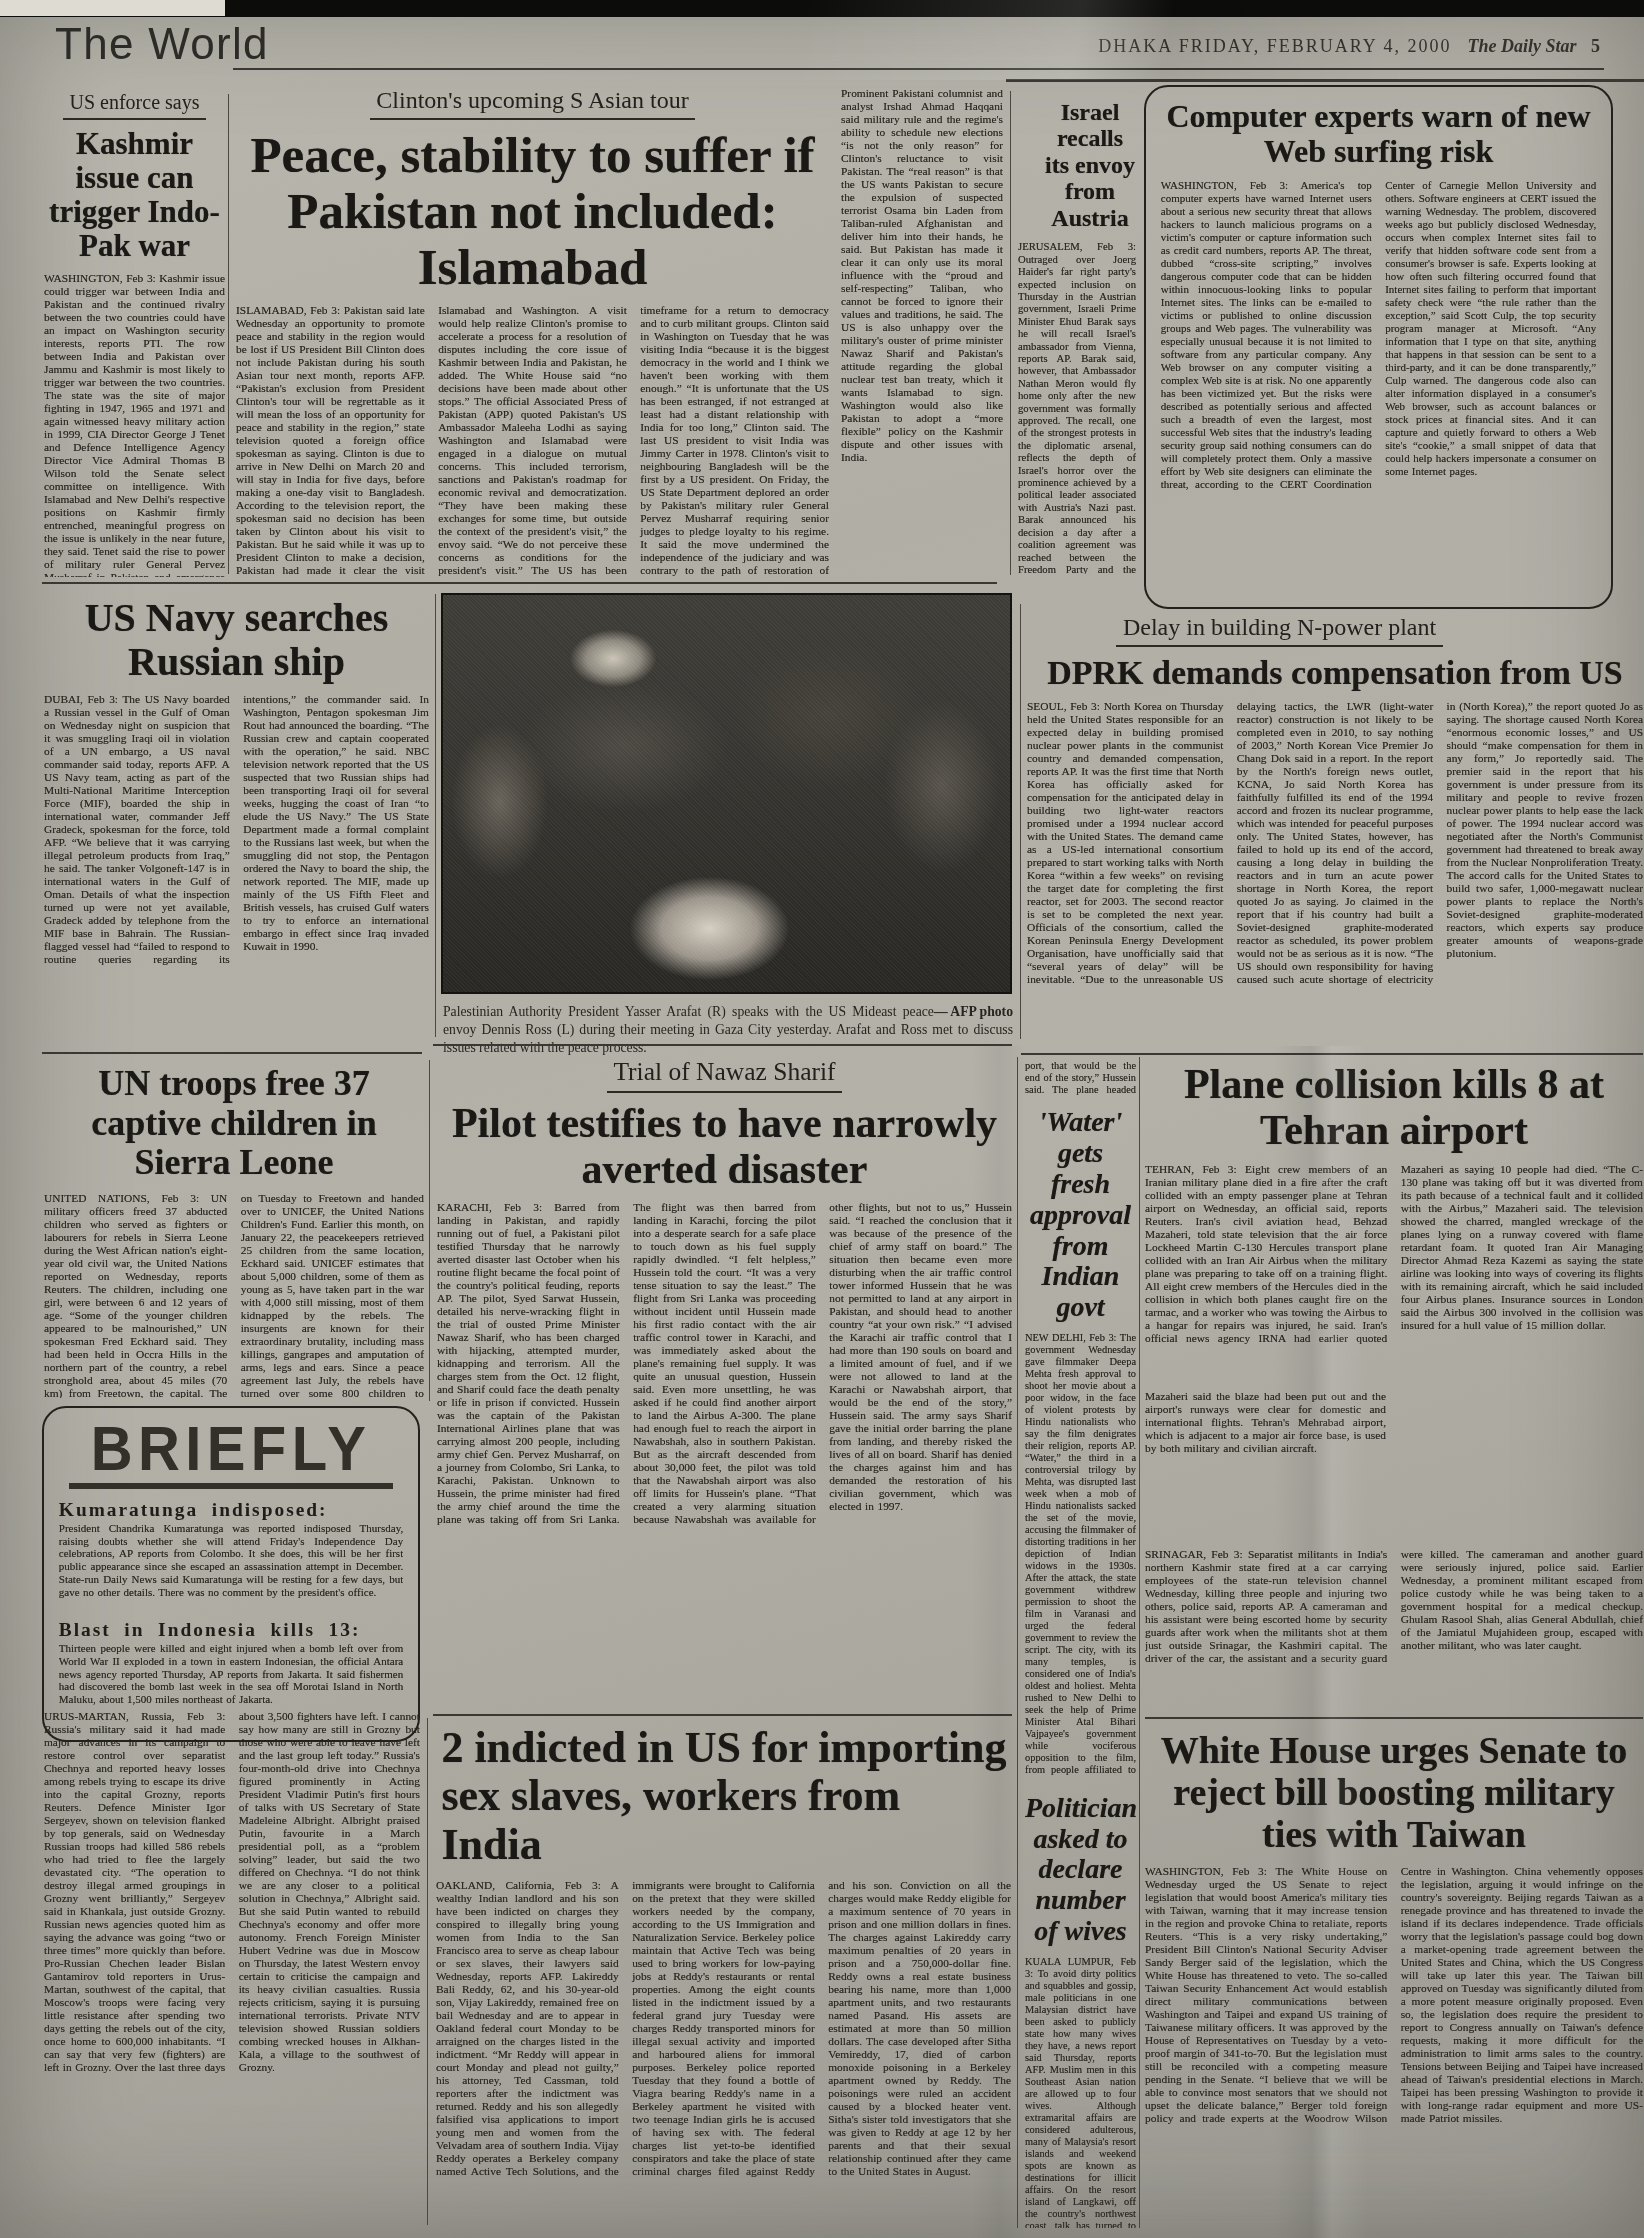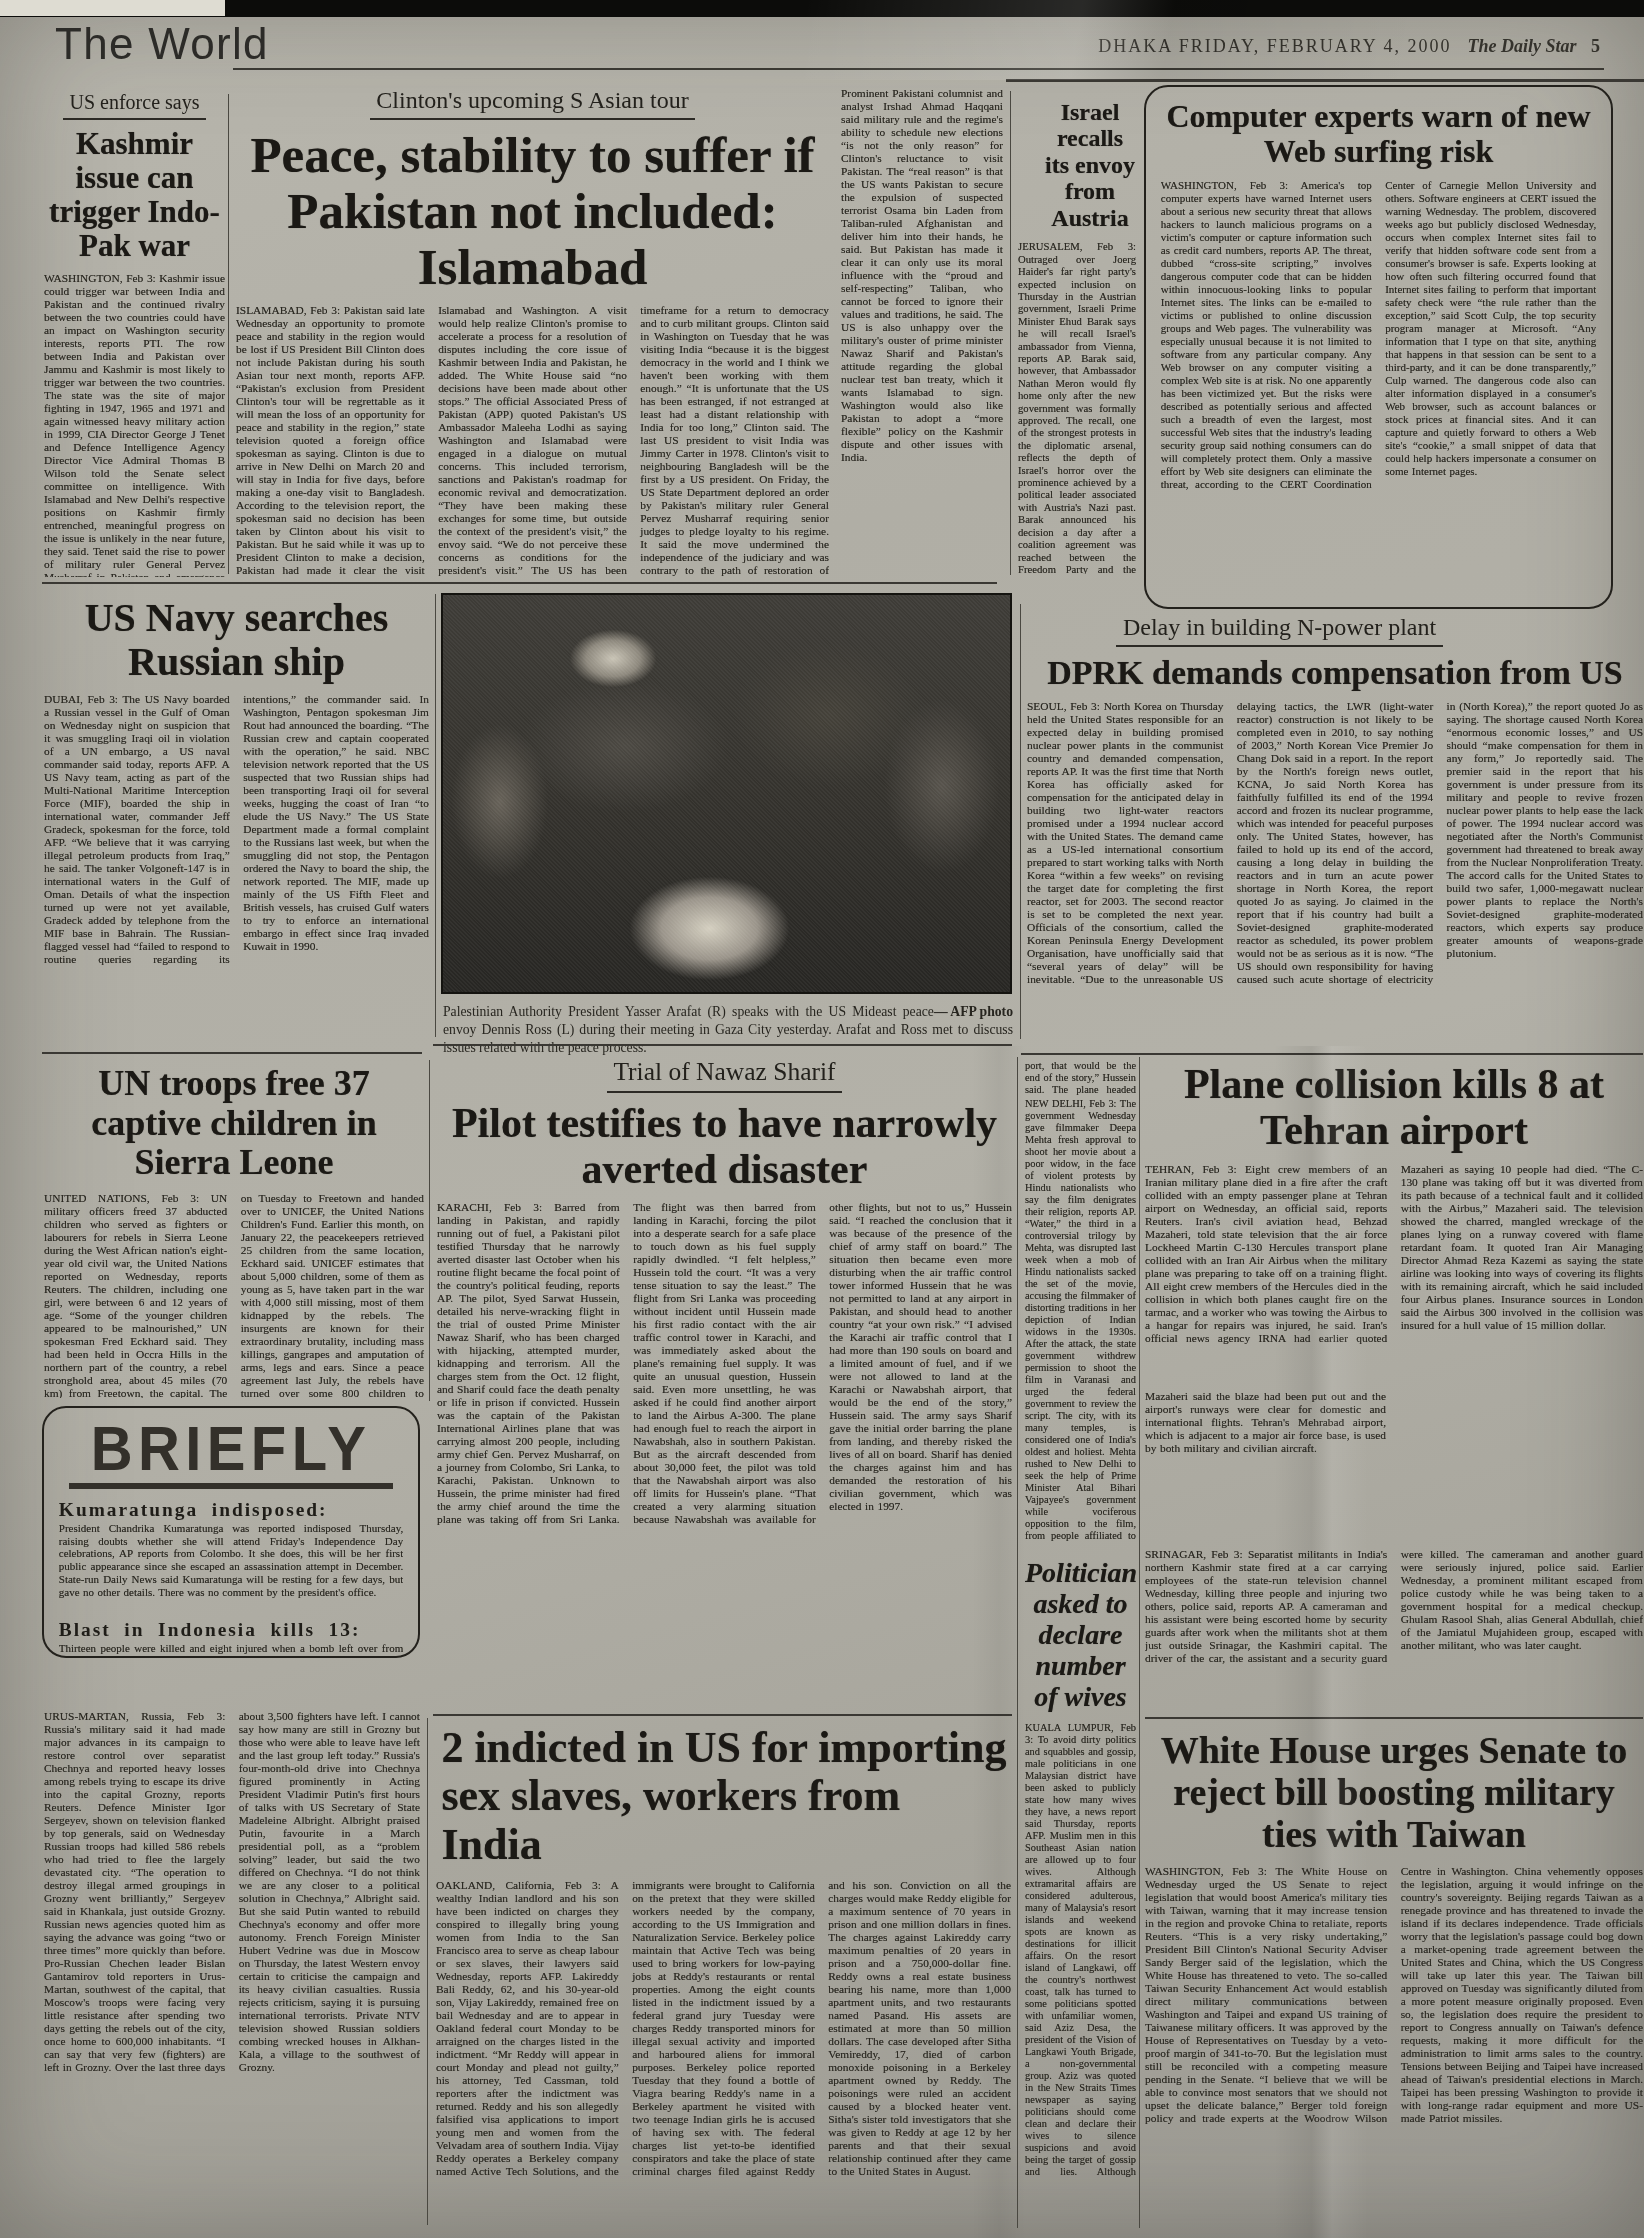--- a/index.html
+++ b/index.html
@@ -159,41 +159,42 @@
   <div class="article" style="left:437px;top:1057px;width:575px;height:655px;">
     <div class="kicker" style="font-size:25.5px;"><span>Trial of Nawaz Sharif</span></div>
     <div class="hl" style="font-size:42px;">Pilot testifies to have narrowly averted disaster</div>
     <div class="body cols3" style="height:463px;">KARACHI, Feb 3: Barred from landing in Pakistan, and rapidly running out of fuel, a Pakistani pilot testified Thursday that he narrowly averted disaster last October when his routine flight became the focal point of the country's political feuding, reports AP. The pilot, Syed Sarwat Hussein, detailed his nerve-wracking flight in the trial of ousted Prime Minister Nawaz Sharif, who has been charged with hijacking, attempted murder, kidnapping and terrorism. All the charges stem from the Oct. 12 flight, and Sharif could face the death penalty or life in prison if convicted. Hussein was the captain of the Pakistan International Airlines plane that was carrying almost 200 people, including army chief Gen. Pervez Musharraf, on a journey from Colombo, Sri Lanka, to Karachi, Pakistan. Unknown to Hussein, the prime minister had fired the army chief around the time the plane was taking off from Sri Lanka. The flight was then barred from landing in Karachi, forcing the pilot into a desperate search for a safe place to touch down as his fuel supply rapidly dwindled. “I felt helpless,” Hussein told the court. “It was a very tense situation to say the least.” The flight from Sri Lanka was proceeding without incident until Hussein made his first radio contact with the air traffic control tower in Karachi, and was immediately asked about the plane's remaining fuel supply. It was quite an unusual question, Hussein said. Even more unsettling, he was asked if he could find another airport to land the Airbus A-300. The plane had enough fuel to reach the airport in Nawabshah, also in southern Pakistan. But as the aircraft descended from about 30,000 feet, the pilot was told that the Nawabshah airport was also off limits for Hussein's plane. “That created a very alarming situation because Nawabshah was available for other flights, but not to us,” Hussein said. “I reached the conclusion that it was because of the presence of the chief of army staff on board.” The situation then became even more disturbing when the air traffic control tower informed Hussein that he was not permitted to land at any airport in Pakistan, and should head to another country “at your own risk.” “I advised the Karachi air traffic control that I had more than 190 souls on board and a limited amount of fuel, and if we were not allowed to land at the Karachi or Nawabshah airport, that would be the end of the story,” Hussein said. The army says Sharif gave the initial order barring the plane from landing, and thereby risked the lives of all on board. Sharif has denied the charges against him and has demanded the restoration of his civilian government, which was elected in 1997.</div>
   </div>
 
   <div class="abs vrule" style="left:1017px;top:1057px;height:1171px;"></div>
 
   <div class="article" style="left:1025px;top:1060px;width:111px;height:1168px;">
     <div class="body" style="font-size:10.4px;line-height:12px;height:38px;">port, that would be the end of the story,” Hussein said. The plane headed toward Nawabshah and landed safely.</div>
+    <div class="hl it" style="font-size:28px;margin-top:9.4px;">'Water' gets fresh approval from Indian govt</div>
     <div class="body" style="font-size:10.4px;line-height:12px;height:443px;">NEW DELHI, Feb 3: The government Wednesday gave filmmaker Deepa Mehta fresh approval to shoot her movie about a poor widow, in the face of violent protests by Hindu nationalists who say the film denigrates their religion, reports AP. “Water,” the third in a controversial trilogy by Mehta, was disrupted last week when a mob of Hindu nationalists sacked the set of the movie, accusing the filmmaker of distorting traditions in her depiction of Indian widows in the 1930s. After the attack, the state government withdrew permission to shoot the film in Varanasi and urged the federal government to review the script. The city, with its many temples, is considered one of India's oldest and holiest. Mehta rushed to New Delhi to seek the help of Prime Minister Atal Bihari Vajpayee's government while vociferous opposition to the film, from people affiliated to his party, continued in Varanasi. The city, 670 kilometers east of New Delhi, is located in Uttar Pradesh state which is ruled by Vajpayee's Bharatiya Janata Party. The approval came after a meeting with Information and Broadcasting Minister Arun Jaitley, the Press Trust of India reported. Mehta is free to resume shooting, Jaitley said after the meeting.</div>
     <div class="hl it" style="font-size:28px;margin-top:17.4px;">Politicians asked to declare number of wives</div>
     <div class="body" style="font-size:10.4px;line-height:12px;height:456px;">KUALA LUMPUR, Feb 3: To avoid dirty politics and squabbles and gossip, male politicians in one Malaysian district have been asked to publicly state how many wives they have, a news report said Thursday, reports AFP. Muslim men in this Southeast Asian nation are allowed up to four wives. Although extramarital affairs are considered adulterous, many of Malaysia's resort islands and weekend spots are known as destinations for illicit affairs. On the resort island of Langkawi, off the country's northwest coast, talk has turned to some politicians spotted with unfamiliar women, said Aziz Desa, the president of the Vision of Langkawi Youth Brigade, a non-governmental group. Aziz was quoted in the New Straits Times newspaper as saying politicians should come clean and declare their wives to silence suspicions and avoid being the target of gossip and lies. Although multiple wives are traditionally accepted in Malaysia, the private lives of public figures are not discussed by local media, though the subject is a favourite topic of gossip in coffee shops and at house parties.</div>
   </div>
 
   <div class="abs vrule" style="left:1139px;top:1057px;height:1171px;"></div>
 
   <div class="article" style="left:1145px;top:1061px;width:498px;height:326px;">
     <div class="hl" style="font-size:42px;">Plane collision kills 8 at Tehran airport</div>
     <div class="body cols2" style="height:212px;">TEHRAN, Feb 3: Eight crew members of an Iranian military plane died in a fire after the craft collided with an empty passenger plane at Tehran airport on Wednesday, an official said, reports Reuters. Iran's civil aviation head, Behzad Mazaheri, told state television that the air force Lockheed Martin C-130 Hercules transport plane collided with an Iran Air Airbus when the military plane was preparing to take off on a training flight. All eight crew members of the Hercules died in the collision in which both planes caught fire on the tarmac, and a worker who was towing the Airbus to a hangar for repairs was injured, he said. Iran's official news agency IRNA had earlier quoted Mazaheri as saying 10 people had died. “The C-130 plane was taking off but it was diverted from its path because of a technical fault and it collided with the Airbus,” Mazaheri said. The television showed the charred, mangled wreckage of the planes lying on a runway covered with flame retardant foam. It quoted Iran Air Managing Director Ahmad Reza Kazemi as saying the state airline was looking into ways of covering its flights with its remaining aircraft, which he said included four Airbus planes. Insurance sources in London said the Airbus 300 involved in the collision was insured for a hull value of 15 million dollar.</div>
   </div>
 
   <div class="article flexrow" style="left:1145px;top:1390px;width:498px;height:153px;gap:14.8px;">
     <div class="body" style="width:241px;height:153px;">Mazaheri said the blaze had been put out and the airport's runways were clear for domestic and international flights. Tehran's Mehrabad airport, which is adjacent to a major air force base, is used by both military and civilian aircraft.</div>
   </div>
 
   <div class="article" style="left:1145px;top:1548px;width:498px;height:164px;">
     <div class="body cols2" style="height:164px;">SRINAGAR, Feb 3: Separatist militants in India's northern Kashmir state fired at a car carrying employees of the state-run television channel Wednesday, killing three people and injuring two others, police said, reports AP. A cameraman and his assistant were being escorted home by security guards after work when the militants shot at them just outside Srinagar, the Kashmiri capital. The driver of the car, the assistant and a security guard were killed. The cameraman and another guard were seriously injured, police said. Earlier Wednesday, a prominent militant escaped from police custody while he was being taken to a government hospital for a medical checkup. Ghulam Rasool Shah, alias General Abdullah, chief of the Jamiatul Mujahideen group, escaped with another militant, who was later caught.</div>
   </div>
 
-  <div class="article roundbox" style="left:42px;top:1406px;width:378px;height:252px;padding:6.7px 14.8px;box-sizing:border-box;">
+  <div class="article roundbox" style="left:42px;top:1406px;width:378px;height:336px;padding:6.7px 14.8px;box-sizing:border-box;">
     <div class="briefly-title">BRIEFLY</div>
     <div class="briefly-bar"></div>
     <div class="brief-head">Kumaratunga indisposed:</div>
     <div class="body" style="font-size:11px;line-height:12.7px;height:93px;">President Chandrika Kumaratunga was reported indisposed Thursday, raising doubts whether she will attend Friday's Independence Day celebrations, AP reports from Colombo. It she does, this will be her first public appearance since she escaped an assassination attempt in December. State-run Daily News said Kumaratunga will be resting for a few days, but gave no other details. There was no comment by the president's office.</div>
     <div class="brief-head">Blast in Indonesia kills 13:</div>
     <div class="body" style="font-size:11px;line-height:12.7px;height:67px;">Thirteen people were killed and eight injured when a bomb left over from World War II exploded in a town in eastern Indonesian, the official Antara news agency reported Thursday, AP reports from Jakarta. It said fishermen had discovered the bomb last week in the sea off Morotai Island in North Maluku, about 1,500 miles northeast of Jakarta.</div>
   </div>
 
   <div class="article" style="left:44px;top:1710px;width:376px;height:515px;">
     <div class="body cols2" style="height:408px;">URUS-MARTAN, Russia, Feb 3: Russia's military said it had made major advances in its campaign to restore control over separatist Chechnya and reported heavy losses among rebels trying to escape its drive into the capital Grozny, reports Reuters. Defence Minister Igor Sergeyev, shown on television flanked by top generals, said on Wednesday Russian troops had killed 586 rebels who had tried to flee the largely devastated city. “The operation to destroy illegal armed groupings in Grozny went brilliantly,” Sergeyev said in Khankala, just outside Grozny. Russian news agencies quoted him as saying the advance was going “two or three times” more quickly than before. Pro-Russian Chechen leader Bislan Gantamirov told reporters in Urus-Martan, southwest of the capital, that Moscow's troops were facing very little resistance after spending two days getting the rebels out of the city, once home to 600,000 inhabitants. “I can say that very few (fighters) are left in Grozny. Over the last three days about 3,500 fighters have left. I cannot say how many are still in Grozny but those who were able to leave have left and the last group left today.” Russia's four-month-old drive into Chechnya figured prominently in Acting President Vladimir Putin's first hours of talks with US Secretary of State Madeleine Albright. Albright praised Putin, favourite in a March presidential poll, as a “problem solving” leader, but said the two differed on Chechnya. “I do not think we are any closer to a political solution in Chechnya,” Albright said. But she said Putin wanted to rebuild Chechnya's economy and offer more autonomy. French Foreign Minister Hubert Vedrine was due in Moscow on Thursday, the latest Western envoy certain to criticise the campaign and its heavy civilian casualties. Russia rejects criticism, saying it is pursuing international terrorists. Private NTV television showed Russian soldiers combing wrecked houses in Alkhan-Kala, a village to the southwest of Grozny.</div>

